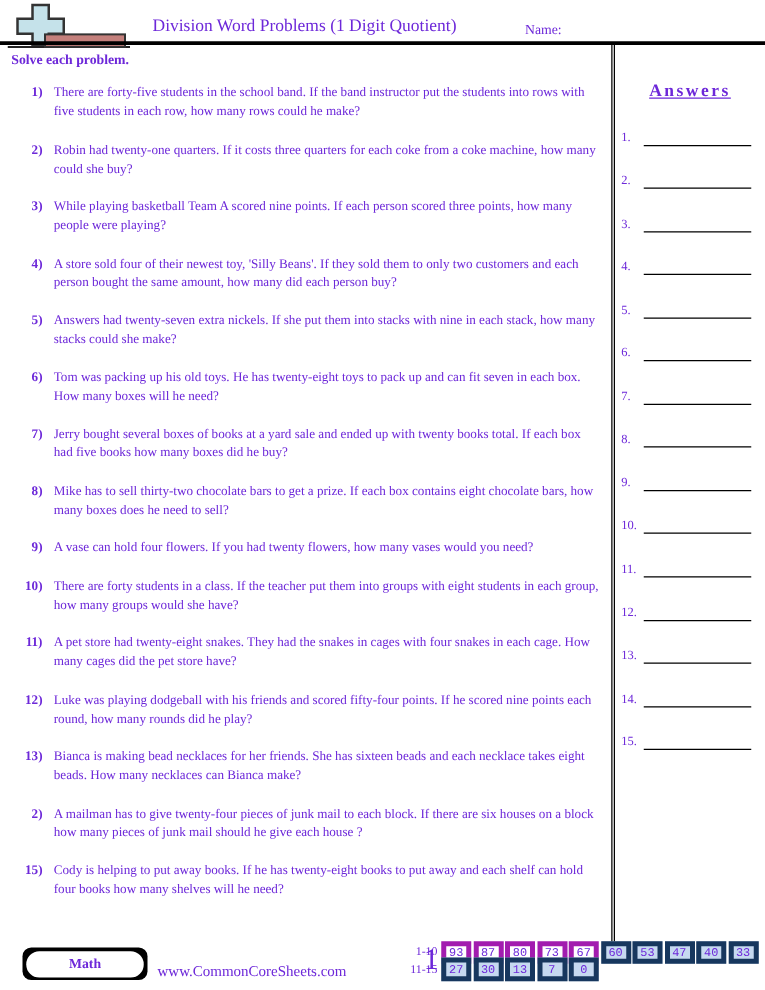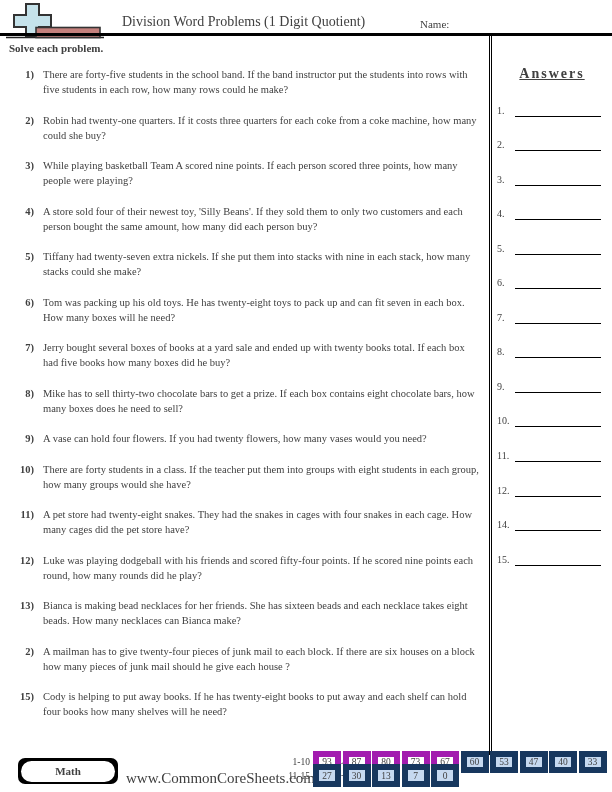--- a/index.html
+++ b/index.html
@@ -1,18 +1,18 @@
 <!DOCTYPE html>
 <html><head>
 <meta charset="utf-8">
 <style>
   html,body{margin:0;padding:0;background:#e8e8e8;}
   .page{
     position:relative;width:612px;height:792px;background:#ffffff;
-    font-family:"Liberation Serif", serif;color:#404040;overflow:hidden;
+    font-family:"Liberation Serif", serif;color:#6d28d9;overflow:hidden;
     margin:0 auto;
   }
   
   .header{position:absolute;top:0;left:0;width:612px;height:34px;}
   .logo-icon{position:absolute;left:6px;top:2px;width:100px;height:37px;}
   .ws-title{position:absolute;left:122px;top:14px;font-size:14px;white-space:nowrap;}
   .name-label{position:absolute;left:420px;top:18px;font-size:11px;text-align:right;}
   .header-rule{position:absolute;top:33px;left:0;width:612px;height:3px;background:#000;}
   
   .main{position:absolute;top:36px;left:0;width:612px;height:719px;display:flex;}
@@ -27,27 +27,27 @@
     text-decoration:underline;line-height:17px;margin-top:24px;}
   .answer-items{margin-top:0;}
   .answer-item{height:34.55px;display:flex;align-items:flex-end;padding:0 11px 0 5px;box-sizing:border-box;}
   .anum{font-size:10px;min-width:15px;line-height:12px;}
   .aline{flex:1;border-bottom:1.2px solid #000;margin-left:3px;height:0;}
   
   .footer{position:absolute;top:755px;left:0;width:612px;height:37px;}
   .math-logo{position:absolute;left:18px;top:3px;width:100px;height:26px;background:#000;border-radius:7px;}
   .math-pill{position:absolute;left:3px;top:2.5px;right:3px;bottom:2.5px;background:#fff;border-radius:12px;
     display:flex;align-items:center;justify-content:center;font-weight:bold;font-size:11px;}
-  .site-url{position:absolute;left:126px;top:15px;font-size:15px;}
+  .site-url{position:absolute;left:126px;top:15px;font-size:12px;}
   .page-num{position:absolute;left:339px;top:0;font-size:24px;}
   .score-table{position:absolute;right:4px;top:1px;font-size:9.5px;}
   .score-row{display:flex;align-items:center;height:12px;margin-bottom:1.5px;}
   .score-label{width:34px;text-align:right;margin-right:3px;}
-  .cell{width:16px;height:10.5px;border:6px solid #a21caf;margin-right:1.5px;
-    display:flex;align-items:center;justify-content:center;background:#fff;}
+  .cell{width:16px;height:10.5px;border:4px solid #a21caf;margin-right:1.5px;
+    display:flex;align-items:center;justify-content:center;background:#fff;font-family:Liberation Mono, monospace;}
   .cell.blue{background:#c6d9f0;border-color:#17375e;}
 </style>
 </head>
 <body>
 
 <div class="page">
 
   <div class="header">
     <div class="logo-icon">
       <svg width="100" height="37" viewBox="0 0 100 37">
@@ -77,21 +77,21 @@
       <div class="problem">
         <div class="pnum">3)</div>
         <div class="ptext">While playing basketball Team A scored nine points. If each person scored three points, how many people were playing?</div>
       </div>
       <div class="problem">
         <div class="pnum">4)</div>
         <div class="ptext">A store sold four of their newest toy, 'Silly Beans'. If they sold them to only two customers and each person bought the same amount, how many did each person buy?</div>
       </div>
       <div class="problem">
         <div class="pnum">5)</div>
-        <div class="ptext">Tiffany had twenty-seven extra nickels. If she put them into stacks with nine in each stack, how many stacks could she make?</div>
+        <div class="ptext">Answers had twenty-seven extra nickels. If she put them into stacks with nine in each stack, how many stacks could she make?</div>
       </div>
       <div class="problem">
         <div class="pnum">6)</div>
         <div class="ptext">Tom was packing up his old toys. He has twenty-eight toys to pack up and can fit seven in each box. How many boxes will he need?</div>
       </div>
       <div class="problem">
         <div class="pnum">7)</div>
         <div class="ptext">Jerry bought several boxes of books at a yard sale and ended up with twenty books total. If each box had five books how many boxes did he buy?</div>
       </div>
       <div class="problem">
@@ -172,20 +172,24 @@
         <div class="answer-item">
           <span class="anum">10.</span>
           <span class="aline"></span>
         </div>
         <div class="answer-item">
           <span class="anum">11.</span>
           <span class="aline"></span>
         </div>
         <div class="answer-item">
           <span class="anum">12.</span>
+          <span class="aline"></span>
+        </div>
+        <div class="answer-item">
+          <span class="anum">13.</span>
           <span class="aline"></span>
         </div>
         <div class="answer-item">
           <span class="anum">14.</span>
           <span class="aline"></span>
         </div>
         <div class="answer-item">
           <span class="anum">15.</span>
           <span class="aline"></span>
         </div>

